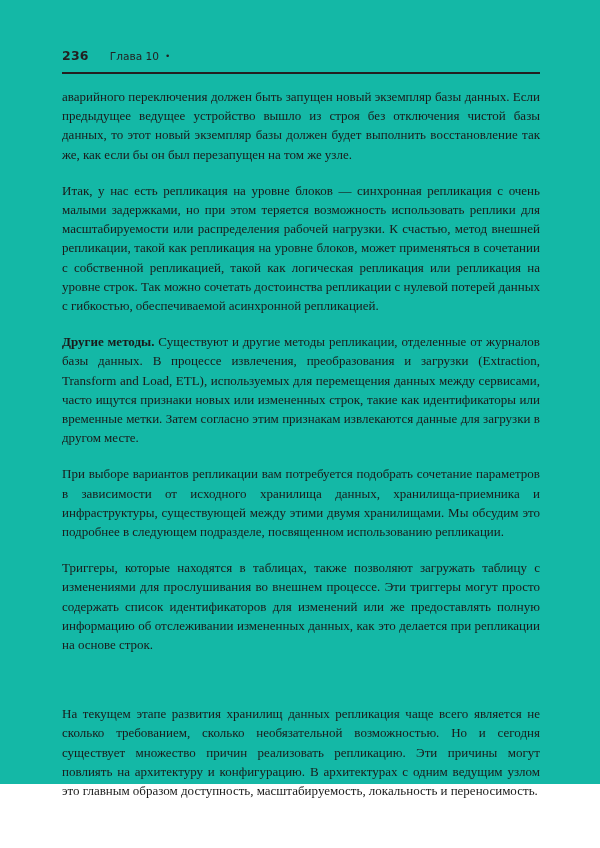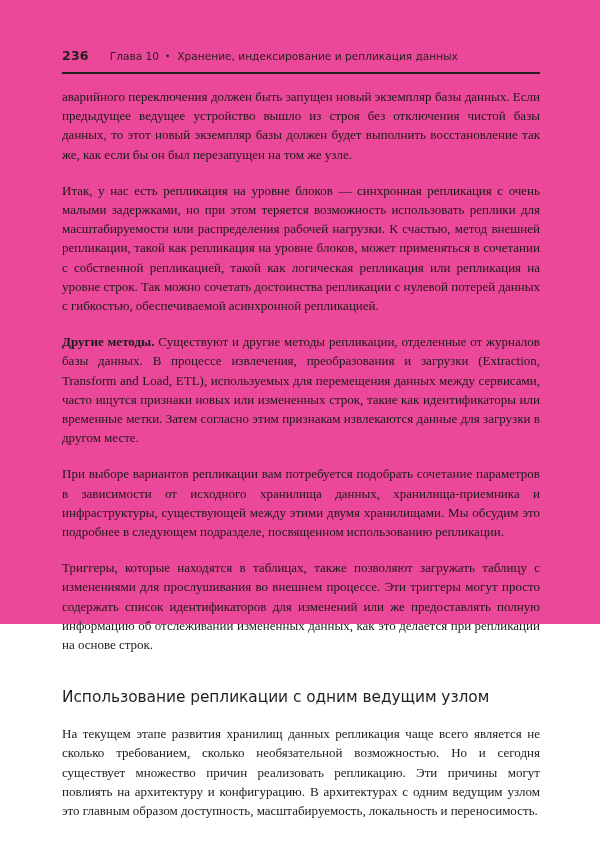--- a/index.html
+++ b/index.html
@@ -13,23 +13,23 @@
     height: 848px;
     overflow: hidden;
     font-family: "Liberation Serif", "DejaVu Serif", serif;
     color: #1a1a1a;
     -webkit-font-smoothing: antialiased;
   }
 
   .page {
     position: relative;
     width: 600px;
-    height: 624px;
+    height: 784px;
     box-sizing: border-box;
-    background: #ec4899;
+    background: #14b8a6;
   }
 
   
   .running-head {
     position: absolute;
     left: 62px;
     top: 48px;
     width: 478px;
     display: flex;
     align-items: baseline;
@@ -107,38 +107,36 @@
 </style>
 </head>
 <body>
 
 <div class="page">
 
   <div class="running-head">
     <span class="folio">236</span>
     <span class="chapter-label">Глава 10</span>
     <span class="head-bullet">•</span>
-    <span class="chapter-title">Хранение, индексирование и репликация данных</span>
   </div>
   <div class="head-rule"></div>
 
   <div class="column">
 
     <p class="body"><span class="lead"></span><span>аварийного переключения должен быть запущен новый экземпляр базы данных. Если предыдущее ведущее устройство вышло из строя без отключения чистой базы данных, то этот новый экземпляр базы должен будет выполнить восстановление так же, как если бы он был перезапущен на том же узле.</span></p>
 
     <p class="body"><span class="lead"></span><span>Итак, у нас есть репликация на уровне блоков — синхронная репликация с очень малыми задержками, но при этом теряется возможность использовать реплики для масштабируемости или распределения рабочей нагрузки. К счастью, метод внешней репликации, такой как репликация на уровне блоков, может применяться в сочетании с собственной репликацией, такой как логическая репликация или репликация на уровне строк. Так можно сочетать достоинства репликации с нулевой потерей данных с гибкостью, обеспечиваемой асинхронной репликацией.</span></p>
 
     <p class="body"><span class="lead">Другие методы.</span><span> Существуют и другие методы репликации, отделенные от журналов базы данных. В процессе извлечения, преобразования и загрузки (Extraction, Transform and Load, ETL), используемых для перемещения данных между сервисами, часто ищутся признаки новых или измененных строк, такие как идентификаторы или временные метки. Затем согласно этим признакам извлекаются данные для загрузки в другом месте.</span></p>
 
     <p class="body"><span class="lead"></span><span>При выборе вариантов репликации вам потребуется подобрать сочетание параметров в зависимости от исходного хранилища данных, хранилища-приемника и инфраструктуры, существующей между этими двумя хранилищами. Мы обсудим это подробнее в следующем подразделе, посвященном использованию репликации.</span></p>
 
     <p class="body"><span class="lead"></span><span>Триггеры, которые находятся в таблицах, также позволяют загружать таблицу с изменениями для прослушивания во внешнем процессе. Эти триггеры могут просто содержать список идентификаторов для изменений или же предоставлять полную информацию об отслеживании измененных данных, как это делается при репликации на основе строк.</span></p>
 
     <div class="gap-before-heading"></div>
 
-    <h2 class="section">Использование репликации с одним ведущим узлом</h2>
 
     <div class="gap-after-heading"></div>
 
     <p class="body"><span class="lead"></span><span>На текущем этапе развития хранилищ данных репликация чаще всего является не сколько требованием, сколько необязательной возможностью. Но и сегодня существует множество причин реализовать репликацию. Эти причины могут повлиять на архитектуру и конфигурацию. В архитектурах с одним ведущим узлом это главным образом доступность, масштабируемость, локальность и переносимость.</span></p>
 
   </div>
 </div>
 
 </body></html>

